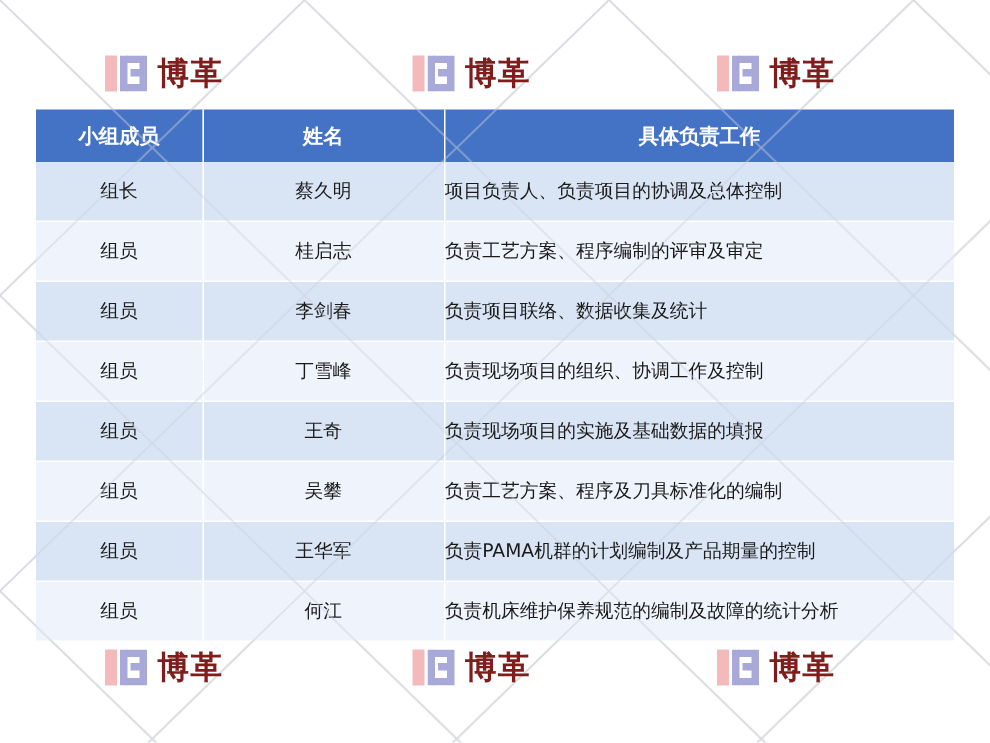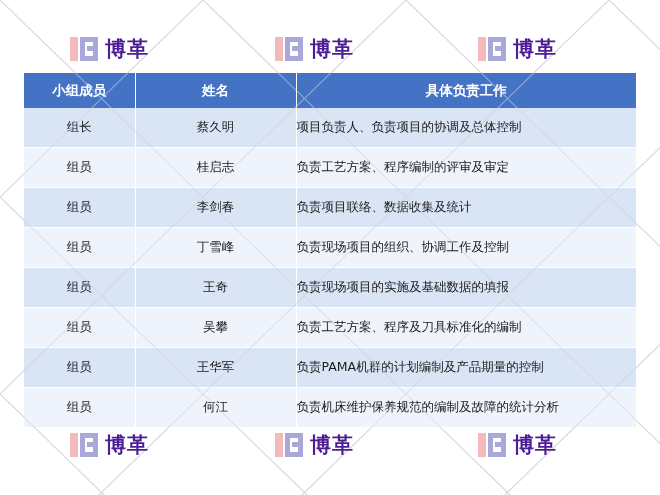--- a/index.html
+++ b/index.html
@@ -48,21 +48,21 @@
   }
   .wm-g {
     position: absolute;
     left: 10px; top: 1px;
     width: 19px; height: 24px;
   }
   .wm-text {
     font-size: 21px;
     line-height: 22px;
     font-weight: 700;
-    color: #4c1d95;
+    color: #7f1d1d;
     letter-spacing: 1px;
     font-family: "DejaVu Sans", "Liberation Sans", sans-serif;
   }
 
   
   #table-wrap {
     position: absolute;
     left: 24px;
     top: 73px;
     width: 612px;

